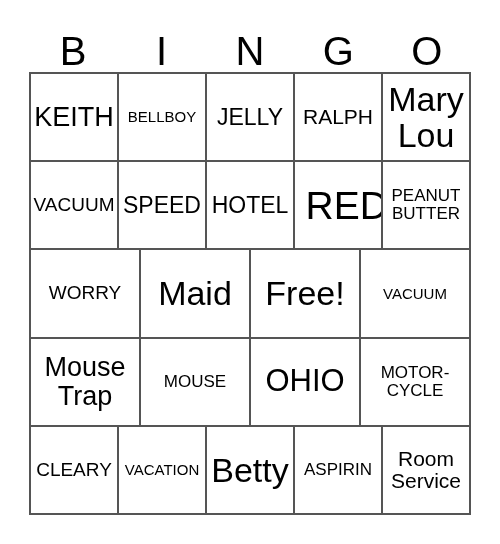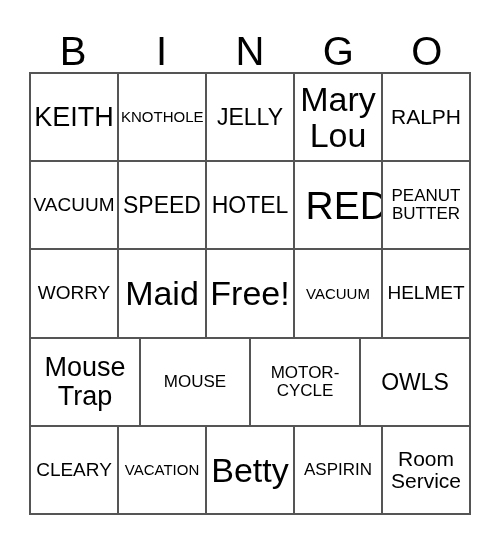--- a/index.html
+++ b/index.html
@@ -97,31 +97,31 @@
     <div class="header-cell">O</div>
   </div>
 
   <div class="grid">
 
     <div class="grid-row">
       <div class="cell fs-l">
           <span class="cell-text">KEITH</span>
         </div>
       <div class="cell fs-xs">
-          <span class="cell-text">KNOTHOLE</span>
+          <span class="cell-text">BELLBOY</span>
         </div>
       <div class="cell fs-ml">
           <span class="cell-text">JELLY</span>
         </div>
+      <div class="cell fs-m">
+          <span class="cell-text">RALPH</span>
+        </div>
       <div class="cell fs-xxl">
           <span class="cell-text">Mary
 Lou</span>
-        </div>
-      <div class="cell fs-m">
-          <span class="cell-text">RALPH</span>
         </div>
     </div>
 
     <div class="grid-row">
       <div class="cell fs-sm">
           <span class="cell-text">VACUUM</span>
         </div>
       <div class="cell fs-ml">
           <span class="cell-text">SPEED</span>
         </div>
@@ -143,39 +143,36 @@
         </div>
       <div class="cell fs-xxl">
           <span class="cell-text">Maid</span>
         </div>
       <div class="cell fs-xxl">
           <span class="cell-text">Free!</span>
         </div>
       <div class="cell fs-xs">
           <span class="cell-text">VACUUM</span>
         </div>
-      <div class="cell fs-sm">
-          <span class="cell-text">HELMET</span>
-        </div>
     </div>
 
     <div class="grid-row">
       <div class="cell fs-l">
           <span class="cell-text">Mouse
 Trap</span>
         </div>
       <div class="cell fs-s">
           <span class="cell-text">MOUSE</span>
         </div>
+      <div class="cell fs-xl">
+          <span class="cell-text">OHIO</span>
+        </div>
       <div class="cell fs-s">
           <span class="cell-text">MOTOR-
 CYCLE</span>
-        </div>
-      <div class="cell fs-ml">
-          <span class="cell-text">OWLS</span>
         </div>
     </div>
 
     <div class="grid-row">
       <div class="cell fs-sm">
           <span class="cell-text">CLEARY</span>
         </div>
       <div class="cell fs-xs">
           <span class="cell-text">VACATION</span>
         </div>

